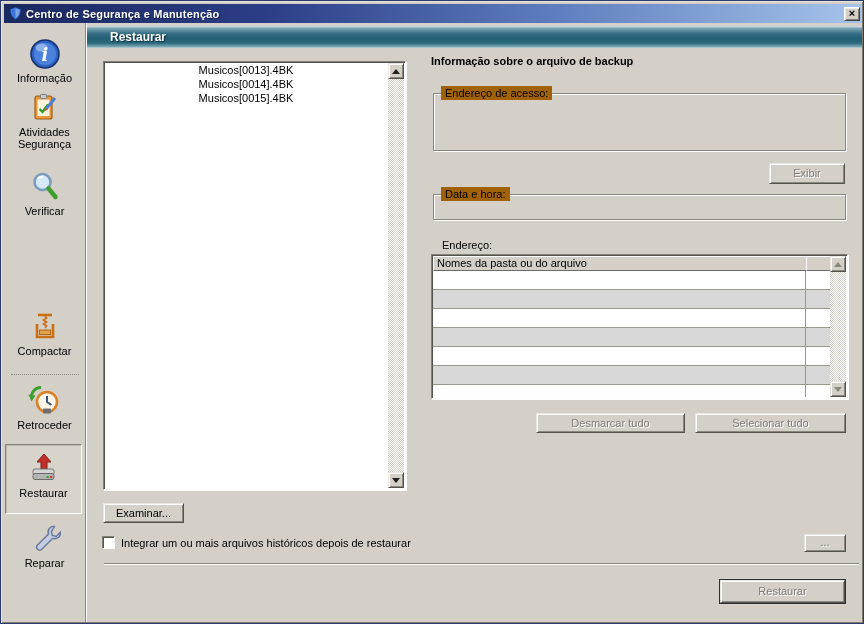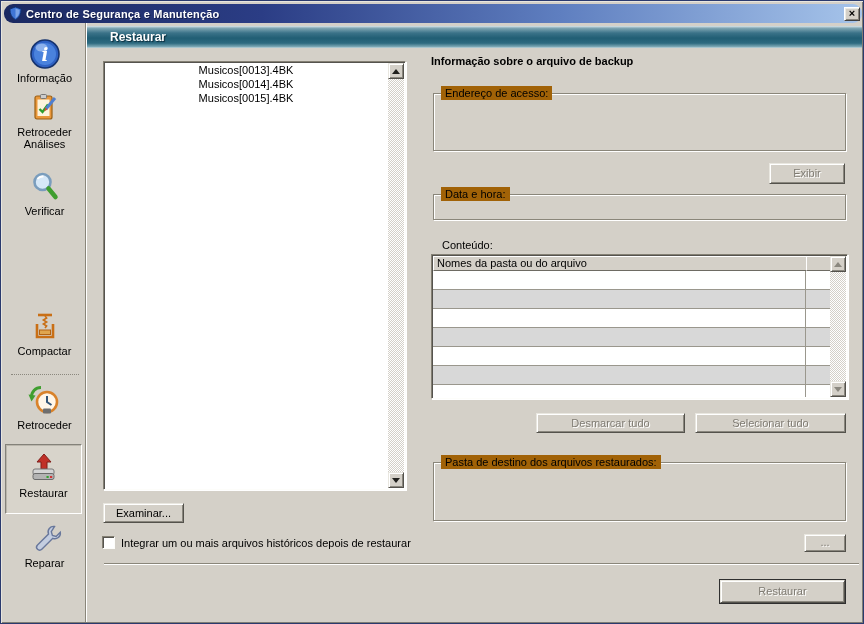--- a/index.html
+++ b/index.html
@@ -11,21 +11,21 @@
     background:#d4d0c8;
     border:1px solid #2a3a6e;
     box-shadow: inset 1px 1px 0 #e8e6df, inset -1px -1px 0 #7e7c74;
     overflow:hidden;
   }
 
   
   .titlebar {
     position:absolute; left:3px; top:3px; width:858px; height:19px;
     background: linear-gradient(90deg,#1b2961 0%,#2b3d85 30%,#5f7fc0 65%,#a6c4ea 100%);
-    display:flex; align-items:center; padding:0 2px;border-radius:9px;
+    display:flex; align-items:center; padding:0 2px;
   }
   .titlebar .ticon { width:15px; height:15px; margin:0 3px 0 2px; flex:0 0 auto; }
   .titlebar .ttext { color:#fff; font-weight:bold; font-size:11px; letter-spacing:.2px; flex:1 1 auto;
     white-space:nowrap; overflow:hidden; text-shadow:1px 1px 0 rgba(0,0,20,.45); }
   .closebtn {
     width:16px; height:14px; flex:0 0 auto;
     background:#d4d0c8; border:1px solid; border-color:#fff #404040 #404040 #fff;
     box-shadow: inset 1px 1px 0 #ecebe5, inset -1px -1px 0 #86837b;
     font:bold 11px/11px "Liberation Sans",sans-serif; text-align:center; color:#000; cursor:default;
   }
@@ -153,21 +153,21 @@
 
     <div class="side-item" style="top:68px">
       <svg class="sicon" viewBox="0 0 34 34">
         <rect x="7" y="5" width="17" height="23" rx="2" fill="#e9973a" stroke="#9a5f14" stroke-width="1.2"></rect>
         <rect x="9.5" y="8.5" width="12" height="16.5" fill="#fdf3dc"></rect>
         <rect x="12.5" y="3.5" width="6" height="4" rx="1" fill="#cccccc" stroke="#777777" stroke-width="1"></rect>
         <path d="M11.5 18 l3 3 5.5-7.5" stroke="#2e9e2e" stroke-width="2.4" fill="none"></path>
         <line x1="27" y1="7" x2="18" y2="18" stroke="#4f7fd0" stroke-width="3"></line>
         <polygon points="16.2,20.6 19.4,18.4 17.4,16.2" fill="#d04f2f"></polygon>
       </svg>
-      <span class="slabel">Retroceder Análises</span>
+      <span class="slabel">Atividades Segurança</span>
     </div>
 
     <div class="side-item" style="top:147px">
       <svg class="sicon" viewBox="0 0 34 34">
         <circle cx="14.5" cy="12" r="8" fill="#d6e8f8" stroke="#7a9dbd" stroke-width="2.6"></circle>
         <path d="M9.5 9 a6.5 6.5 0 0 1 6-2.5" stroke="#ffffff" stroke-width="2" fill="none"></path>
         <line x1="20.5" y1="18.5" x2="27.5" y2="27" stroke="#3f9e2f" stroke-width="4.5" stroke-linecap="round"></line>
       </svg>
       <span class="slabel">Verificar</span>
     </div>
@@ -252,21 +252,21 @@
   </div>
 
   <div class="btn disabled" style="left:768px; top:162px; width:76px; height:21px; line-height:19px;">
     <span>Exibir</span>
   </div>
 
   <div class="groupbox" style="left:432px; top:193px; width:413px; height:26px;">
     <span class="legend">Data e hora:</span>
   </div>
 
-  <div class="plain-label" style="left:441px; top:238px;">Conteúdo:</div>
+  <div class="plain-label" style="left:441px; top:238px;">Endereço:</div>
 
   <div class="ctable sunken">
     <div class="hdr main">Nomes da pasta ou do arquivo</div>
     <div class="hdr nar"></div>
     <div class="rows">
       <div class="trow">
           <span class="colsep"></span>
         </div>
       <div class="trow">
           <span class="colsep"></span>
@@ -297,23 +297,20 @@
     </div>
   </div>
 
   <div class="btn disabled" style="left:535px; top:412px; width:149px; height:20px; line-height:18px;">
     <span>Desmarcar tudo</span>
   </div>
   <div class="btn disabled" style="left:694px; top:412px; width:151px; height:20px; line-height:18px;">
     <span>Selecionar tudo</span>
   </div>
 
-  <div class="groupbox" style="left:432px; top:461px; width:413px; height:59px;">
-    <span class="legend">Pasta de destino dos arquivos restaurados:</span>
-  </div>
 
   <div class="btn disabled" style="left:803px; top:533px; width:42px; height:18px; line-height:15px;">
     <span>...</span>
   </div>
 
   <div class="separator"></div>
 
   <div class="btn disabled default" style="left:719px; top:579px; width:125px; height:23px; line-height:21px;">
     <span>Restaurar</span>
   </div>

